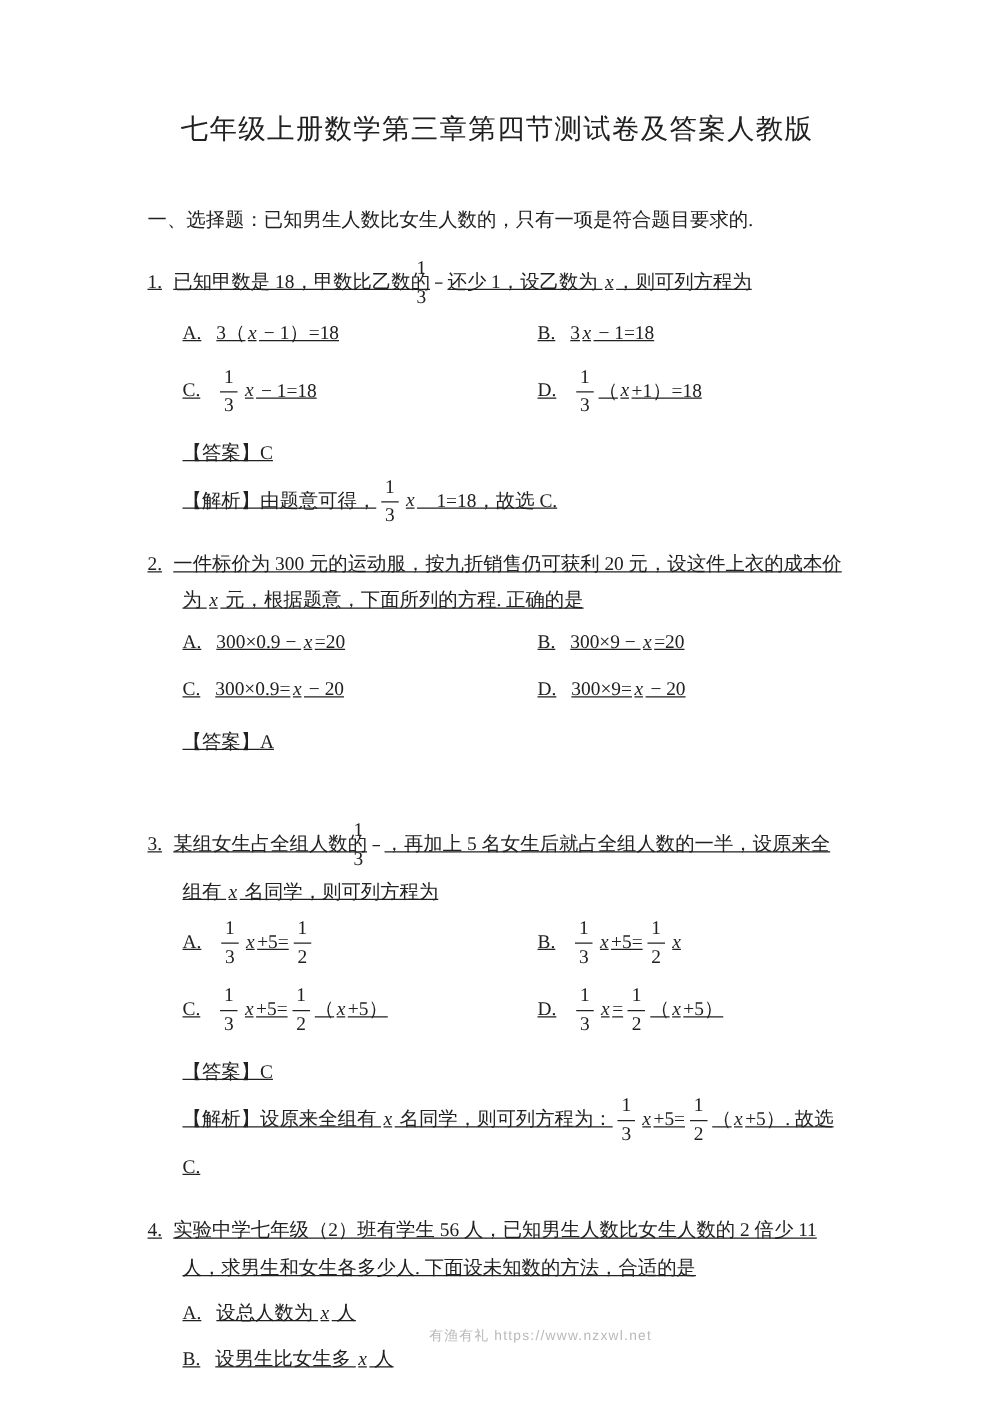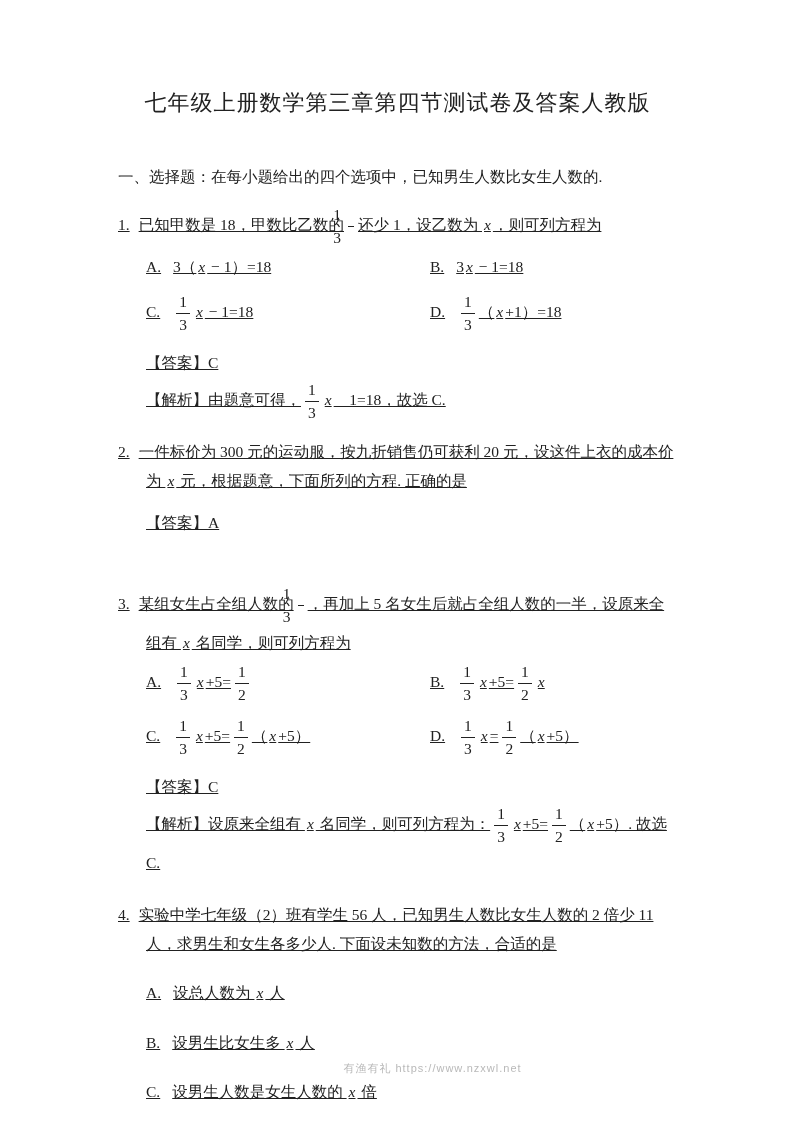--- a/index.html
+++ b/index.html
@@ -14,54 +14,60 @@
          letter-spacing:1px;line-height:1.35;}
   .section{margin-top:44px;line-height:1.9;}
   .questions{margin-top:4px;}
   .question{margin-top:13px;text-decoration:underline;}
   .questions .question:nth-child(3){margin-top:46px;}
   .questions .question:nth-child(4){margin-top:22px;}
   .stem{line-height:1.9;padding-left:28px;text-indent:-28px;}
   .qnum{margin-right:9px;}
   .options{margin-top:3px;padding-left:28px;}
   .options.cols-2{display:grid;grid-template-columns:284px 1fr;row-gap:9px;}
-  .options.cols-1 .option{margin:20px 0;}
+  .options.cols-1 .option{margin:7px 0;}
   .option{line-height:1.9;}
   .olabel{margin-right:12px;}
   .answer{padding-left:28px;line-height:1.9;margin-top:12px;}
   .analysis{padding-left:28px;line-height:1.9;margin-top:1px;}
   .frac{display:inline-block;vertical-align:middle;text-align:center;
         line-height:1.3;margin:1px 4px;}
   .frac .num{display:block;border-bottom:1px solid #222222;padding:0 3px 1px;}
   .frac .den{display:block;padding-top:1px;}
   .var{font-style:italic;padding:0 2px;}
   .footer{position:absolute;left:0;bottom:24px;width:100%;text-align:center;
           font-family:"Liberation Sans","DejaVu Sans",sans-serif;
           font-size:11px;color:#b9b9b9;letter-spacing:1px;padding-left:36px;}
 </style>
 </head>
 <body>
 
 <div class="page">
   <h1 class="title">七年级上册数学第三章第四节测试卷及答案人教版</h1>
-  <div class="section">一、选择题：在每小题给出的四个选项中，已知男生人数比女生人数的.</div>
+  <div class="section">一、选择题：已知男生人数比女生人数的，只有一项是符合题目要求的.</div>
   <div class="questions">
       <div class="question">
         <div class="stem"><span class="qnum">1.</span>已知甲数是 18，甲数比乙数的<span class="frac"><span class="num">1</span><span class="den">3</span></span>还少 1，设乙数为 <i class="var">x</i>，则可列方程为</div>
         <div class="options cols-2">
           <div class="option"><span class="olabel">A.</span>3（<i class="var">x</i> − 1）=18</div>
           <div class="option"><span class="olabel">B.</span>3<i class="var">x</i> − 1=18</div>
           <div class="option"><span class="olabel">C.</span><span class="frac"><span class="num">1</span><span class="den">3</span></span><i class="var">x</i> − 1=18</div>
           <div class="option"><span class="olabel">D.</span><span class="frac"><span class="num">1</span><span class="den">3</span></span>（<i class="var">x</i>+1）=18</div>
         </div>
         <div class="answer">【答案】C</div>
         <div class="analysis">【解析】由题意可得，<span class="frac"><span class="num">1</span><span class="den">3</span></span><i class="var">x</i>　1=18，故选 C.</div>
       </div>
       <div class="question">
         <div class="stem"><span class="qnum">2.</span>一件标价为 300 元的运动服，按九折销售仍可获利 20 元，设这件上衣的成本价为 <i class="var">x</i> 元，根据题意，下面所列的方程. 正确的是</div>
+        <div class="options cols-2">
+          <div class="option"><span class="olabel">A.</span>300×0.9 − <i class="var">x</i>=20</div>
+          <div class="option"><span class="olabel">B.</span>300×9 − <i class="var">x</i>=20</div>
+          <div class="option"><span class="olabel">C.</span>300×0.9=<i class="var">x</i> − 20</div>
+          <div class="option"><span class="olabel">D.</span>300×9=<i class="var">x</i> − 20</div>
+        </div>
         <div class="answer">【答案】A</div>
       </div>
       <div class="question">
         <div class="stem"><span class="qnum">3.</span>某组女生占全组人数的<span class="frac"><span class="num">1</span><span class="den">3</span></span>，再加上 5 名女生后就占全组人数的一半，设原来全组有 <i class="var">x</i> 名同学，则可列方程为</div>
         <div class="options cols-2">
           <div class="option"><span class="olabel">A.</span><span class="frac"><span class="num">1</span><span class="den">3</span></span><i class="var">x</i>+5=<span class="frac"><span class="num">1</span><span class="den">2</span></span></div>
           <div class="option"><span class="olabel">B.</span><span class="frac"><span class="num">1</span><span class="den">3</span></span><i class="var">x</i>+5=<span class="frac"><span class="num">1</span><span class="den">2</span></span><i class="var">x</i></div>
           <div class="option"><span class="olabel">C.</span><span class="frac"><span class="num">1</span><span class="den">3</span></span><i class="var">x</i>+5=<span class="frac"><span class="num">1</span><span class="den">2</span></span>（<i class="var">x</i>+5）</div>
           <div class="option"><span class="olabel">D.</span><span class="frac"><span class="num">1</span><span class="den">3</span></span><i class="var">x</i>=<span class="frac"><span class="num">1</span><span class="den">2</span></span>（<i class="var">x</i>+5）</div>
         </div>

